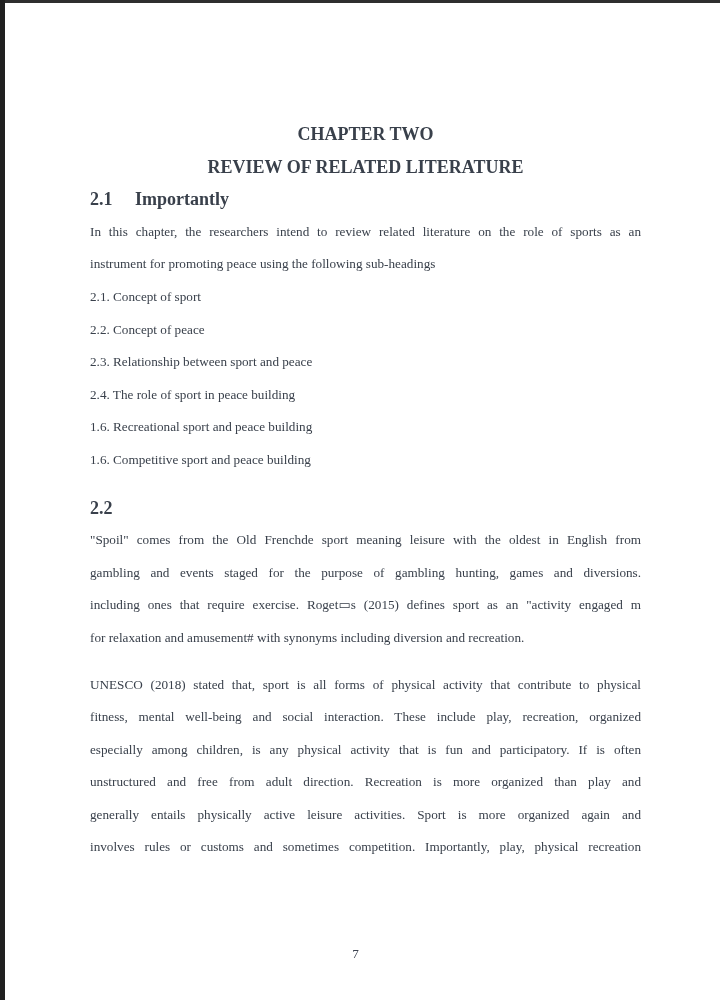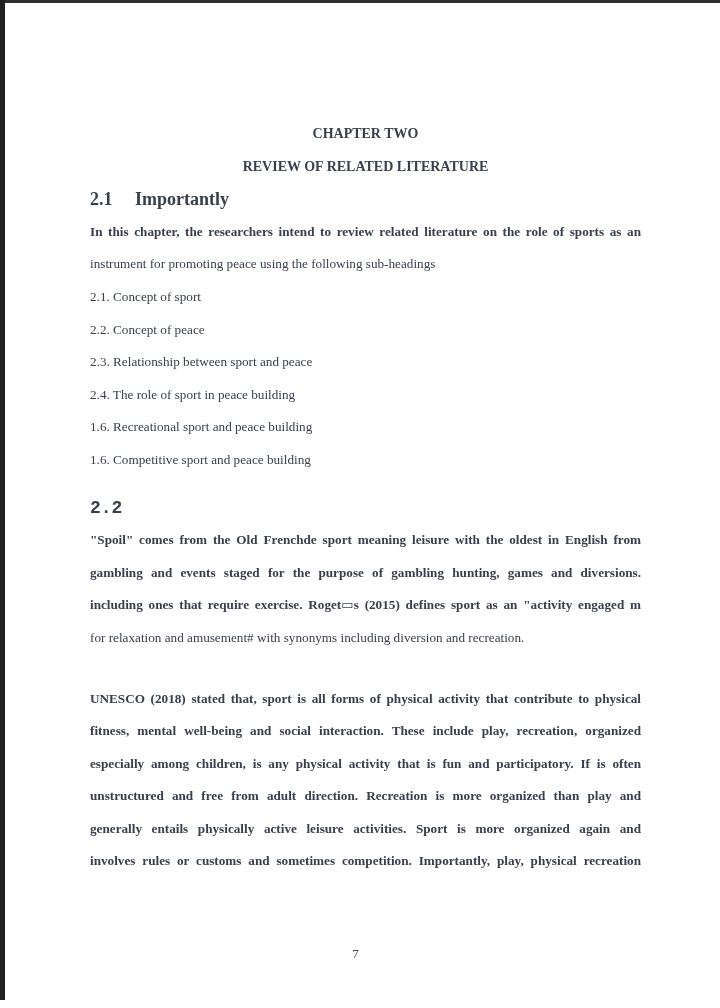--- a/index.html
+++ b/index.html
@@ -37,37 +37,36 @@
   }
   .line {
     height: 32.6px;
     overflow: hidden;
     white-space: nowrap;
   }
   .para .line.just, .line.just {
     white-space: normal;
     text-align: justify;
     text-align-last: justify;
-    font-weight: bold;
   }
   .h-center {
     text-align: center;
     font-weight: bold;
-    font-size: 14px;
+    font-size: 18px;
     height: 32.6px;
   }
   .sec-head {
     display: flex;
     font-weight: bold;
     font-size: 18px;
     height: 32.6px;
   }
   .sec-num { width: 45px; }
-  .gap-before-section { margin-top: 15px; font-family: Liberation Mono, monospace; }
-  .gap-before-para { margin-top: 28px; }
+  .gap-before-section { margin-top: 15px; }
+  .gap-before-para { margin-top: 14px; }
   .page-number {
     position: absolute;
     left: 80px;
     top: 946px;
     width: 551px;
     text-align: center;
     font-size: 13.2px;
     color: #3c4350;
   }
 </style>

